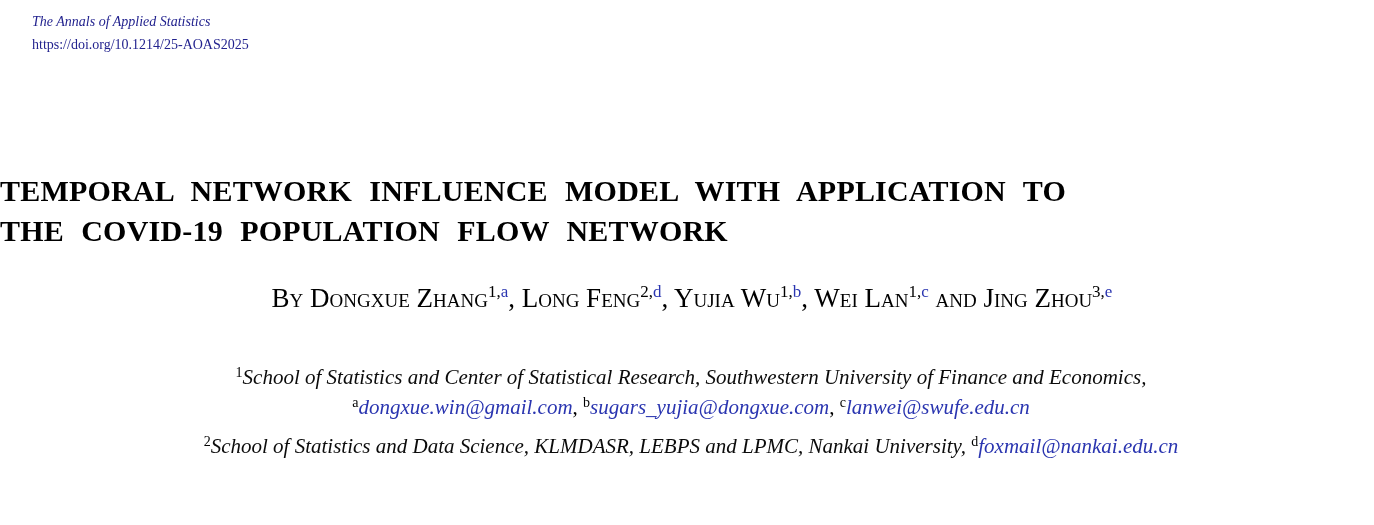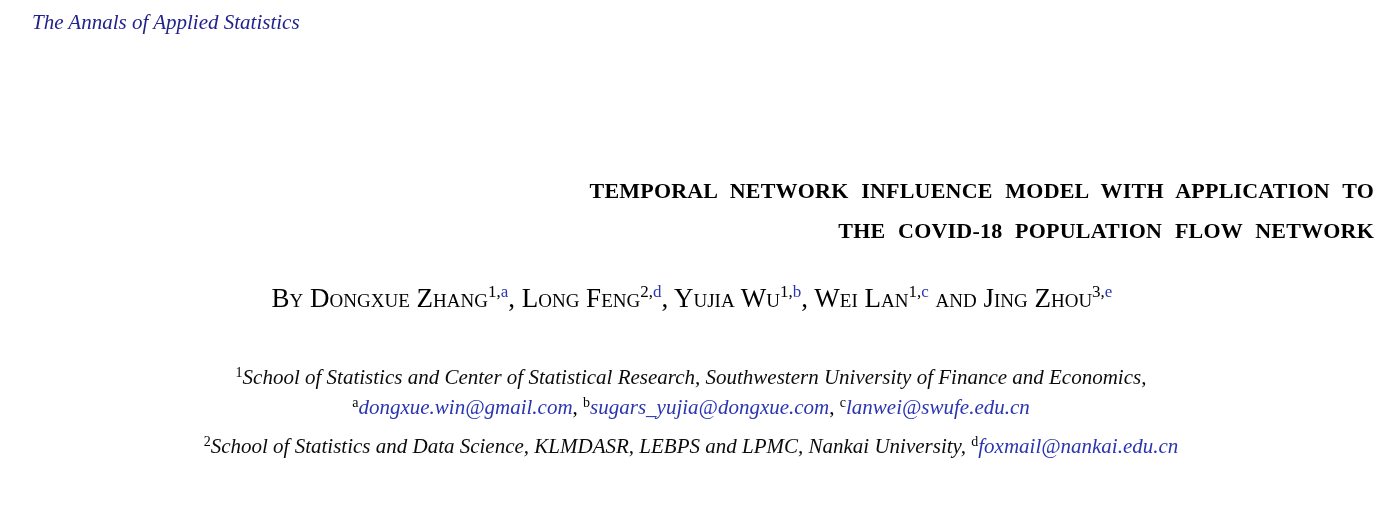--- a/index.html
+++ b/index.html
@@ -4,31 +4,31 @@
 <style>
   * { margin:0; padding:0; box-sizing:border-box; }
   html,body { width:1374px; height:525px; background:#ffffff; overflow:hidden; }
   body {
     font-family:"Liberation Serif", serif;
     color:var(--ink, #000);
     position:relative;
   }
   .journal-header {
     position:absolute; top:11px; left:32px;
-    font-size:21px; line-height:22.5px;
+    font-size:14px; line-height:22.5px;
   }
   .journal-name { color:var(--navy); font-style:italic; text-decoration:none; }
   .volume-line { color:var(--ink); }
   .doi-link { color:var(--navy); text-decoration:none; display:block; }
   .copyright-line { color:var(--navy); }
 
   .title-block {
     position:absolute; top:171px; left:0; right:0;
-    text-align:right;
-    font-size:22px; font-weight:bold; line-height:40px;
+    text-align:left;
+    font-size:30px; font-weight:bold; line-height:40px;
     word-spacing:0.32em; letter-spacing:0.2px;
   }
 
   .authors-line {
     position:absolute; top:283px; left:0; right:0;
     text-align:center;
     font-size:27px;
     font-variant:small-caps;
     white-space:nowrap;
     padding-left:10px;
@@ -56,23 +56,24 @@
     color:var(--ink);
   }
   .email { font-style:italic; color:var(--link); text-decoration:none;margin-top:28px; }
   .email-sep { font-style:normal; color:var(--ink); }
 </style>
 </head>
 <body>
 
 <div class="journal-header">
   <span class="journal-name">The Annals of Applied Statistics</span>
+  <a class="doi-link" href="#">https://doi.org/10.1214/25-AOAS2025</a>
 </div>
 
-<h1 class="title-block"><span>TEMPORAL NETWORK INFLUENCE MODEL WITH APPLICATION TO</span><br><span>THE COVID-18 POPULATION FLOW NETWORK</span></h1>
+<h1 class="title-block"><span>TEMPORAL NETWORK INFLUENCE MODEL WITH APPLICATION TO</span><br><span>THE COVID-19 POPULATION FLOW NETWORK</span></h1>
 
 <div class="authors-line"><span>By </span><span>Dongxue Zhang</span><sup><span class="sup-num">1,</span><a class="sup-letter" href="#">a</a></sup><span>, </span><span>Long Feng</span><sup><span class="sup-num">2,</span><a class="sup-letter" href="#">d</a></sup><span>, </span><span>Yujia Wu</span><sup><span class="sup-num">1,</span><a class="sup-letter" href="#">b</a></sup><span>, </span><span>Wei Lan</span><sup><span class="sup-num">1,</span><a class="sup-letter" href="#">c</a></sup><span> and </span><span>Jing Zhou</span><sup><span class="sup-num">3,</span><a class="sup-letter" href="#">e</a></sup></div>
 
 <div class="affiliations">
 
   <div class="aff">
     <div class="aff-line"><sup class="aff-sup">1</sup><span class="aff-text">School of Statistics and Center of Statistical Research, Southwestern University of Finance and Economics,</span></div>
     <div class="aff-line"><sup class="email-sup">a</sup><a class="email" href="#">dongxue.win@gmail.com</a><span class="email-sep">,</span>
       <sup class="email-sup">b</sup><a class="email" href="#">sugars_yujia@dongxue.com</a><span class="email-sep">,</span>
       <sup class="email-sup">c</sup><a class="email" href="#">lanwei@swufe.edu.cn</a></div>

